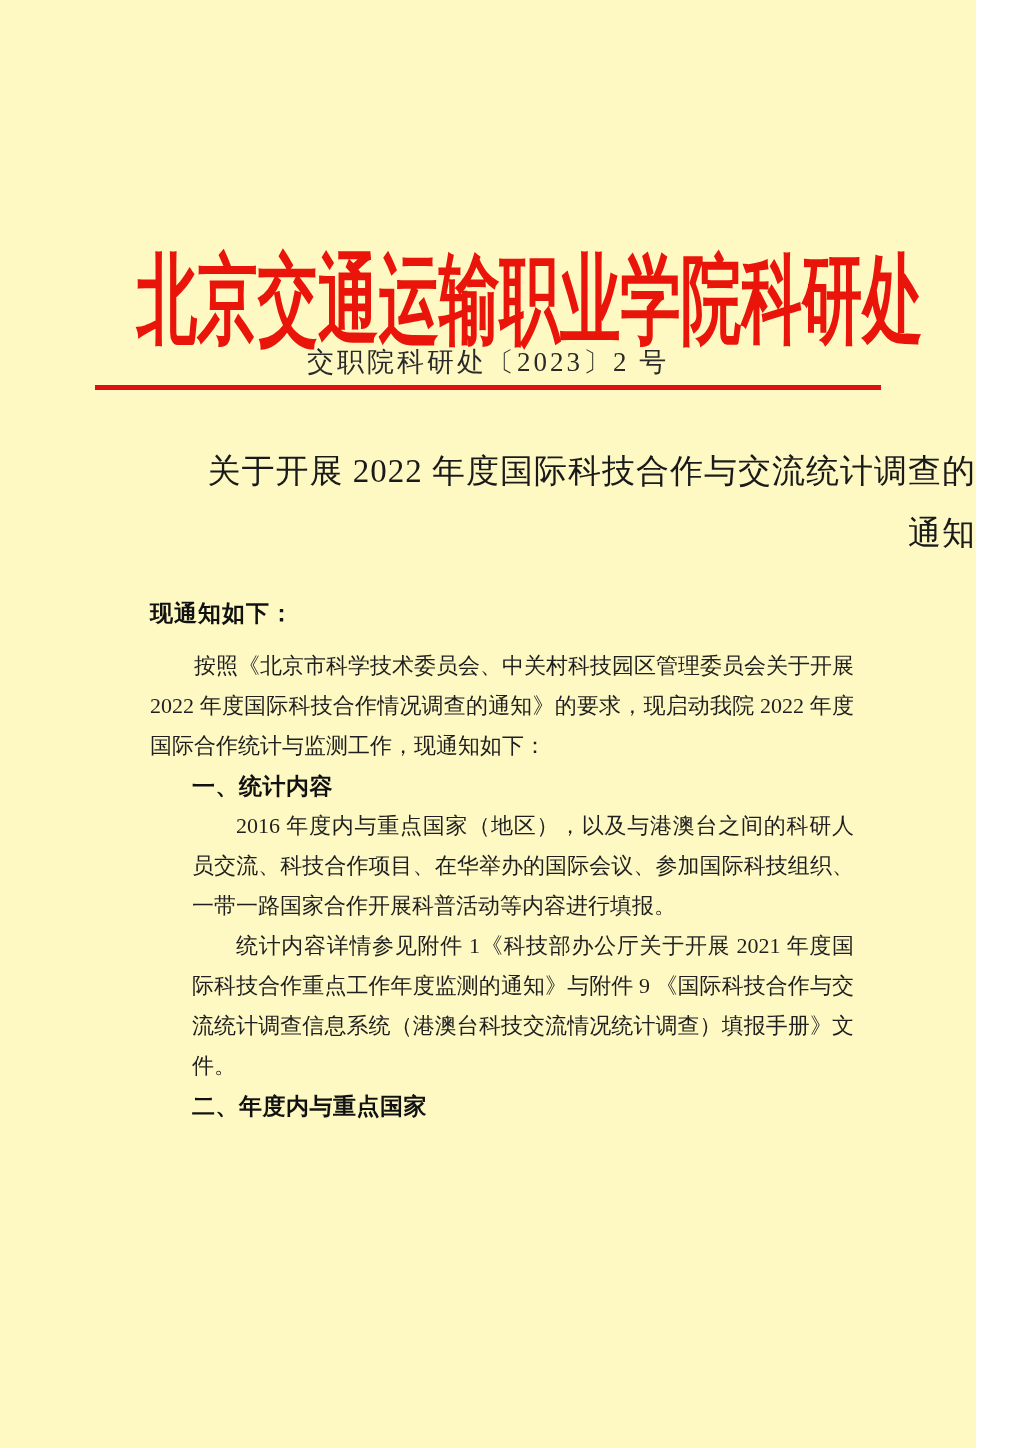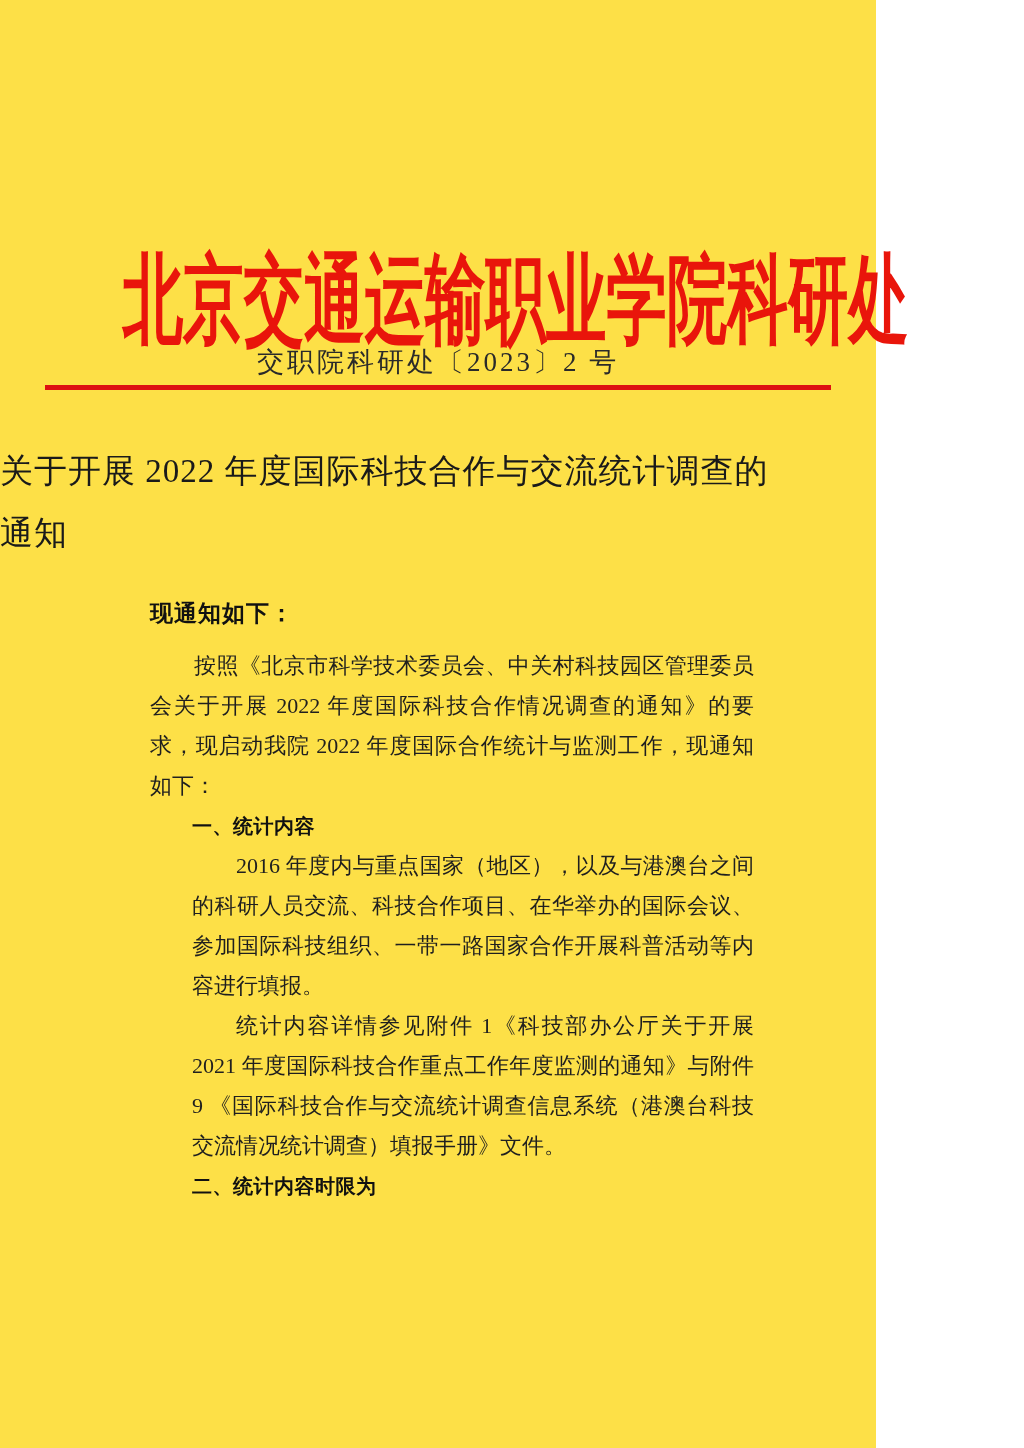--- a/index.html
+++ b/index.html
@@ -4,22 +4,22 @@
 <style>
   * { margin: 0; padding: 0; box-sizing: border-box; }
   html, body { background: #ffffff; }
   body {
     width: 1024px; height: 1448px; overflow: hidden;
     font-family: "Liberation Serif", "DejaVu Serif", serif;
     color: #1d1d1d;
   }
   .page {
     position: relative;
-    width: 876px; height: 1448px;
-    background: #fde047;
+    width: 976px; height: 1448px;
+    background: #fef9c3;
   }
   
   .masthead { padding-top: 252px; text-align: center; }
   .org-title {
     font-size: 84px; line-height: 84px;
     font-weight: bold; white-space: nowrap;
     color: #e9150b;
     transform: scale(0.72, 1.16);
     transform-origin: 50% 0;
     font-family: "Liberation Serif", "DejaVu Serif", serif;
@@ -31,21 +31,21 @@
     color: #2a2a2a;
   }
   .red-rule {
     width: 786px; height: 5px;
     margin: 3px auto 0;
     background: #dd1111;
   }
   
   .doc-title {
     margin-top: 50px;
-    text-align: left;
+    text-align: right;
     font-size: 33px; line-height: 62px;
     font-weight: 400;
     color: #1a1a1a;
     letter-spacing: 1px;
   }
   .doc-title .line { display: block; }
   
   .content {
     margin: 28px 122px 0 150px;
     font-size: 22px; line-height: 40px;
@@ -58,21 +58,21 @@
     font-size: 23px; line-height: 42px;
     margin-bottom: 12px;
     letter-spacing: 1px;
     color: #111111;
   }
   .para { text-indent: 2em; }
   .sub { margin-left: 42px; }
   .section-heading {
     font-family: "Liberation Sans", "DejaVu Sans", sans-serif;
     font-weight: 700;
-    font-size: 20px; line-height: 40px;
+    font-size: 23px; line-height: 40px;
     margin-left: 42px;
     letter-spacing: 0.5px;
     color: #111111;
   }
 </style>
 </head>
 <body>
 
 <div class="page">
 
@@ -92,17 +92,17 @@
 
     <p class="para">按照《北京市科学技术委员会、中关村科技园区管理委员会关于开展 2022 年度国际科技合作情况调查的通知》的要求，现启动我院 2022 年度国际合作统计与监测工作，现通知如下：</p>
 
     <h2 class="section-heading">一、统计内容</h2>
 
     <p class="para sub">2016 年度内与重点国家（地区），以及与港澳台之间的科研人员交流、科技合作项目、在华举办的国际会议、参加国际科技组织、一带一路国家合作开展科普活动等内容进行填报。</p>
 
     <p class="para sub">统计内容详情参见附件 1《科技部办公厅关于开展 2021 年度国际科技合作重点工作年度监测的通知》与附件 9 《国际科技合作与交流统计调查信息系统（港澳台科技交流情况统计调查）填报手册》文件。</p>
 
 
-    <h2 class="section-heading">二、统计内容时限为</h2>
+    <h2 class="section-heading">二、年度内与重点国家</h2>
 
   </main>
 
 </div>
 
 </body></html>

